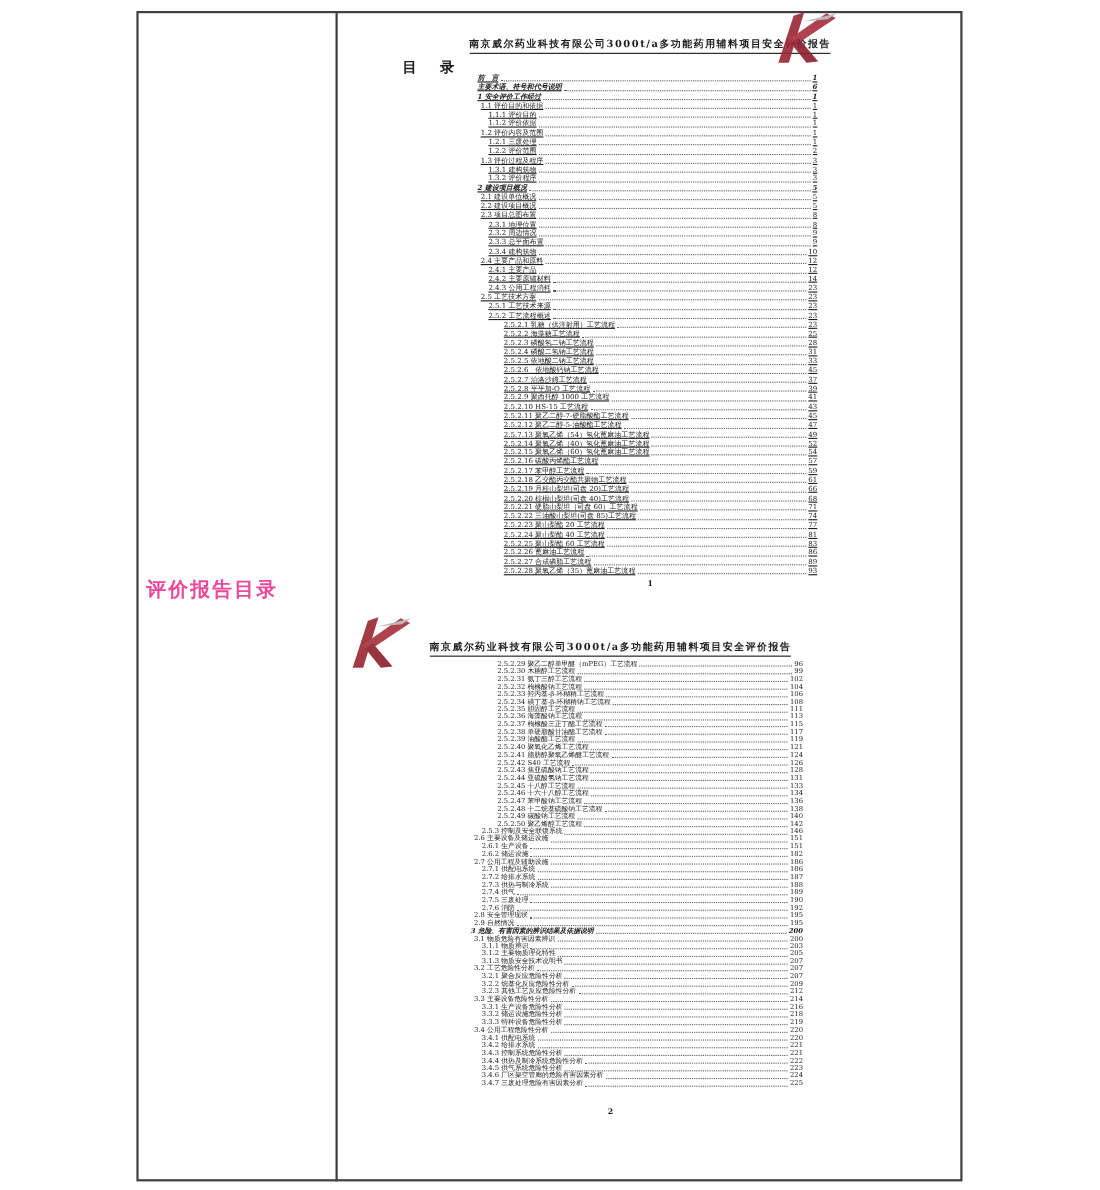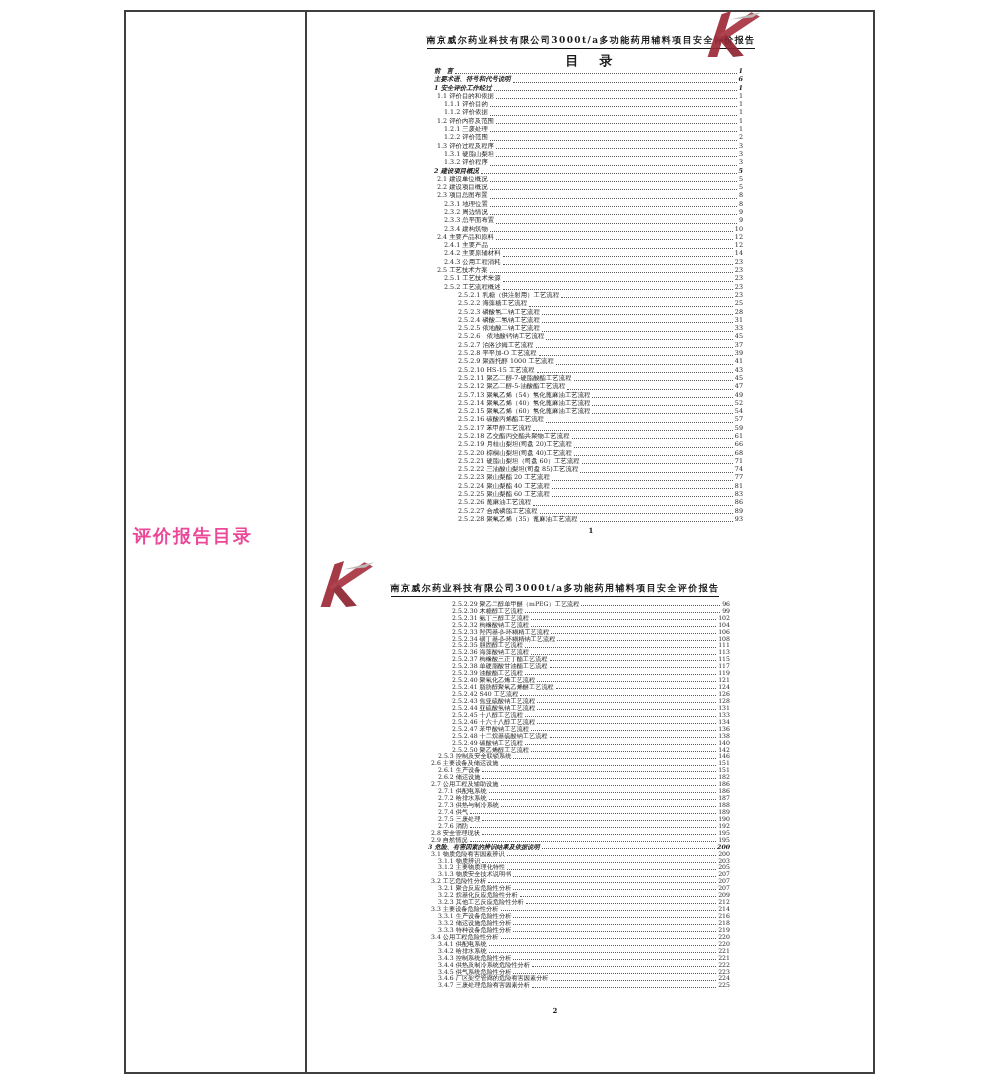--- a/index.html
+++ b/index.html
@@ -8,30 +8,30 @@
   .frame{position:absolute;left:124px;top:10px;width:751px;height:1064px;
          border:2px solid #3f3f3f;box-sizing:border-box;background:#fff;}
   .divider{position:absolute;left:305px;top:10px;width:2px;height:1064px;background:#3f3f3f;}
   .row-label{position:absolute;left:133px;top:524px;font-family:"DejaVu Sans","Liberation Sans",sans-serif;
          font-weight:700;font-size:18px;letter-spacing:2px;color:#ec4899;white-space:nowrap;}
   .doc-header{position:absolute;text-align:center;font-weight:700;font-size:9px;
          letter-spacing:1.4px;white-space:nowrap;}
   .doc-header span{display:inline-block;border-bottom:1px solid #161616;padding-bottom:1px;}
   .hdr1{left:366px;top:34px;width:450px;}
   .hdr2{left:330px;top:582px;width:450px;}
-  .doc-title{position:absolute;left:366px;top:52px;width:450px;text-align:center;
+  .doc-title{position:absolute;left:366px;top:52px;width:450px;
          font-weight:700;font-size:13px;letter-spacing:4px;}
   .k-logo{position:absolute;opacity:.92;}
   .k1{left:694px;top:10px;width:72px;height:48px;}
   .k2{left:303px;top:560px;width:80px;height:48px;}
   .toc{position:absolute;}
   .toc1{left:434px;top:67px;width:309px;}
   .toc2{left:428px;top:600px;width:302px;}
   .toc-row{display:flex;align-items:flex-end;font-size:6.4px;line-height:1.15;}
-  .toc1 .toc-row{height:8.3px;}
+  .toc1 .toc-row{height:8.3px;text-decoration:underline;}
   .toc2 .toc-row{height:6.95px;font-size:6.2px;}
   .toc-label{white-space:nowrap;}
   .leader{flex:1;border-bottom:1px dotted #5a5a5a;margin:0 2px 1px 2px;min-width:6px;}
   .toc-page{white-space:nowrap;}
   .lvl1{padding-left:3px;}
   .lvl2{padding-left:10px;align-items:flex-end;}
   .lvl3{padding-left:24px;}
   .em{font-weight:700;font-style:italic;}
   .doc-footer{position:absolute;text-align:center;font-size:7px;font-weight:700;}
   .ft1{left:366px;top:526px;width:450px;}
@@ -101,21 +101,21 @@
         <span class="toc-label">1.2.2 评价范围</span>
         <span class="leader"></span>
         <span class="toc-page">2</span>
       </div>
       <div class="toc-row lvl1">
         <span class="toc-label">1.3 评价过程及程序</span>
         <span class="leader"></span>
         <span class="toc-page">3</span>
       </div>
       <div class="toc-row lvl2">
-        <span class="toc-label">1.3.1 硬脂山梨坦</span>
+        <span class="toc-label">1.3.1 建构筑物</span>
         <span class="leader"></span>
         <span class="toc-page">3</span>
       </div>
       <div class="toc-row lvl2">
         <span class="toc-label">1.3.2 评价程序</span>
         <span class="leader"></span>
         <span class="toc-page">3</span>
       </div>
       <div class="toc-row lvl0 em">
         <span class="toc-label">2 建设项目概况</span>

